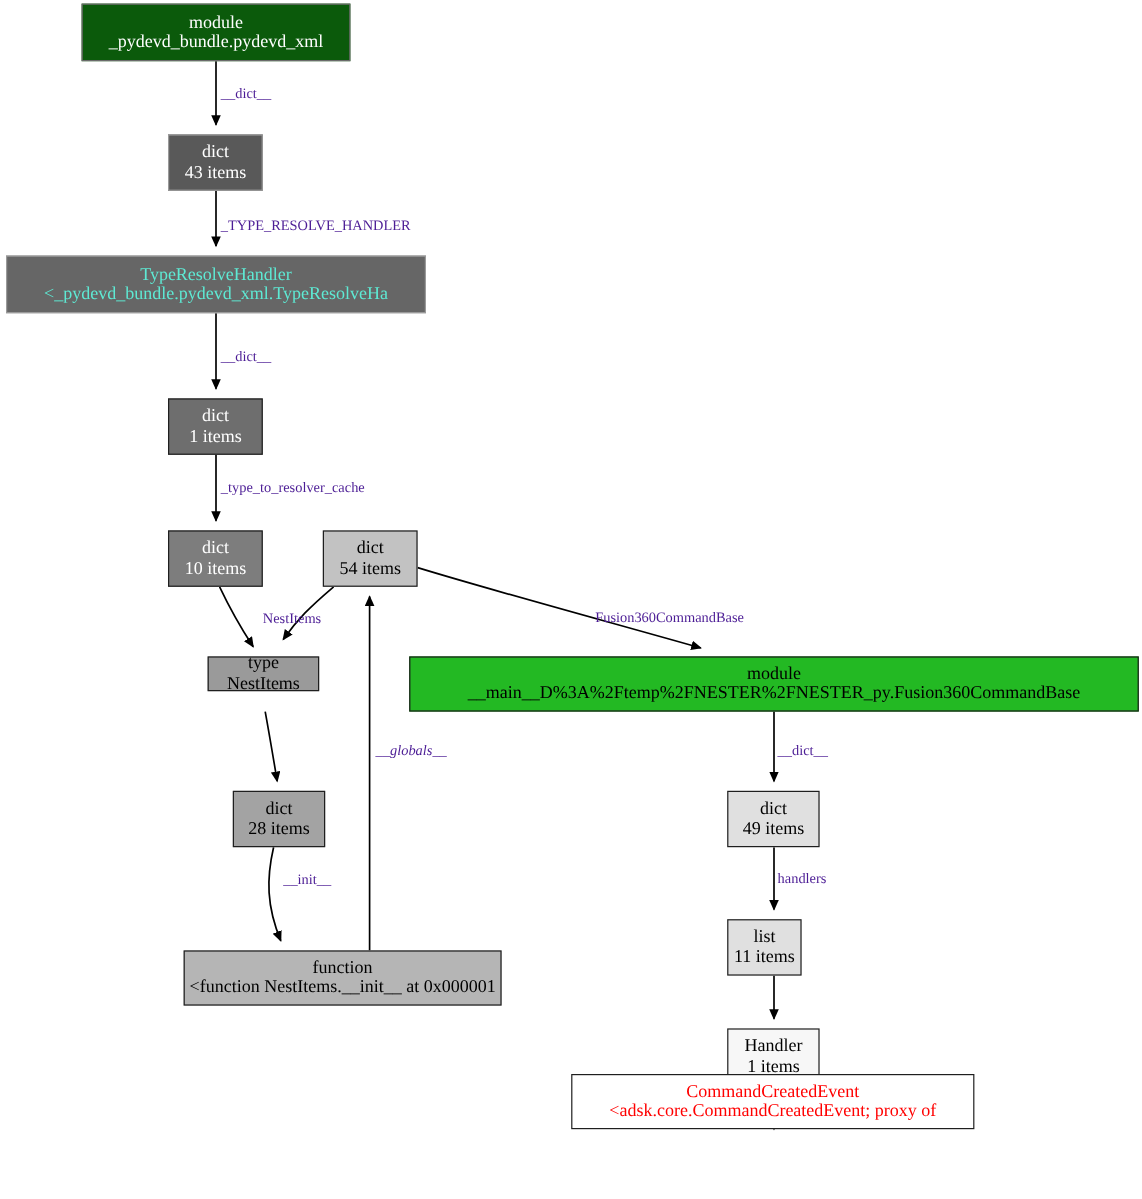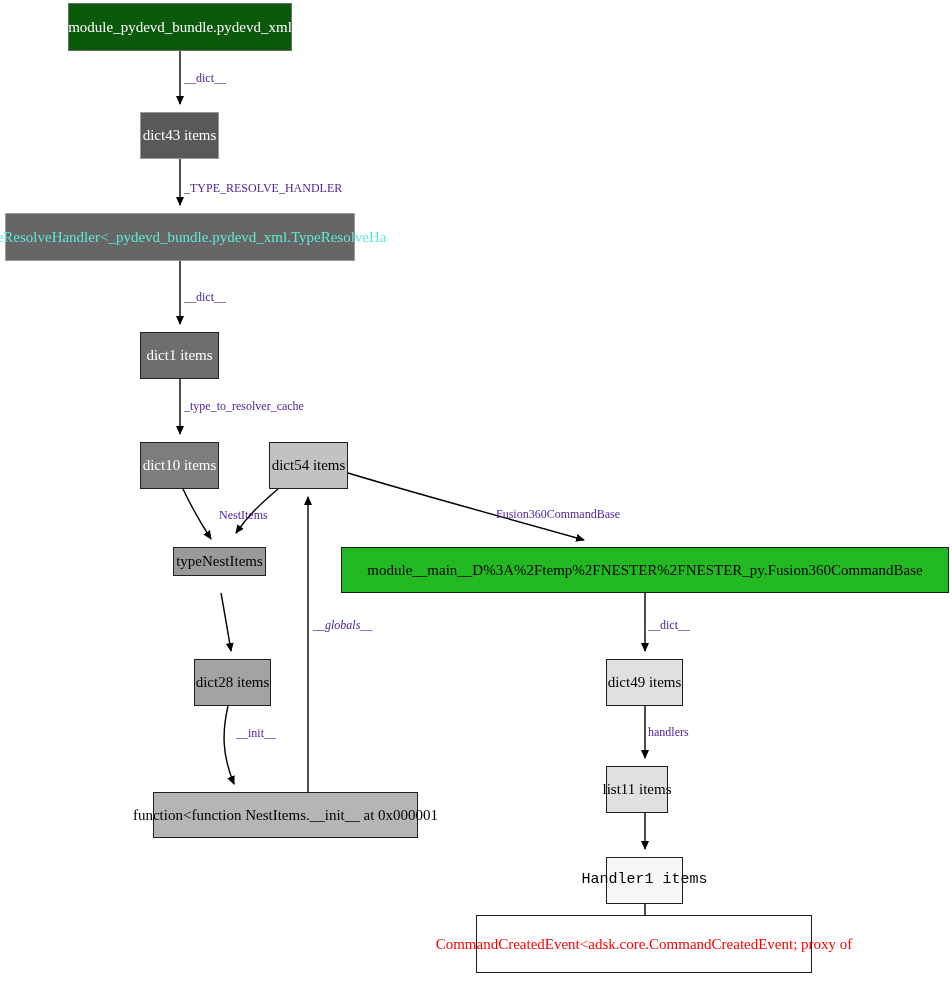--- a/index.html
+++ b/index.html
@@ -21,21 +21,21 @@
     top: 0;
     width: 952px;
     height: 999px;
     pointer-events: none;
   }
   .node {
     position: absolute;
     box-sizing: border-box;
     border: 1px solid #2b2b2b;
     display: flex;
-    flex-direction: row;
+    flex-direction: column;
     align-items: center;
     justify-content: center;
     text-align: center;
     line-height: 1.08;
     font-size: 15px;
     white-space: nowrap;
   }
   .node .l1, .node .l2 { display: block; }
   .edge-label {
     position: absolute;
@@ -153,26 +153,26 @@
   <div class="node fill-grayfn" style="left:153px; top:792px; width:265px; height:46px;">
     <span class="l1">function</span>
     <span class="l2">&lt;function NestItems.__init__ at 0x000001</span>
   </div>
 
   <div class="node fill-light" style="left:606px; top:766px; width:62px; height:47px;">
     <span class="l1">list</span>
     <span class="l2">11 items</span>
   </div>
 
-  <div class="node fill-white" style="left:606px; top:857px; width:77px; height:47px;font-family:Liberation Mono, monospace;">
+  <div class="node fill-white" style="left:606px; top:857px; width:77px; height:47px;">
     <span class="l1">Handler</span>
     <span class="l2">1 items</span>
   </div>
 
-  <div class="node fill-red" style="left:476px; top:915px; width:336px; height:58px;">
+  <div class="node fill-red" style="left:476px; top:895px; width:336px; height:46px;">
     <span class="l1">CommandCreatedEvent</span>
     <span class="l2">&lt;adsk.core.CommandCreatedEvent; proxy of</span>
   </div>
 
   <div class="edge-label" style="left:184px; top:72px;">__dict__</div>
   <div class="edge-label" style="left:184px; top:182px;">_TYPE_RESOLVE_HANDLER</div>
   <div class="edge-label" style="left:184px; top:291px;">__dict__</div>
   <div class="edge-label" style="left:184px; top:400px;">_type_to_resolver_cache</div>
   <div class="edge-label" style="left:219px; top:509px;">NestItems</div>
   <div class="edge-label" style="left:496px; top:508px;">Fusion360CommandBase</div>

